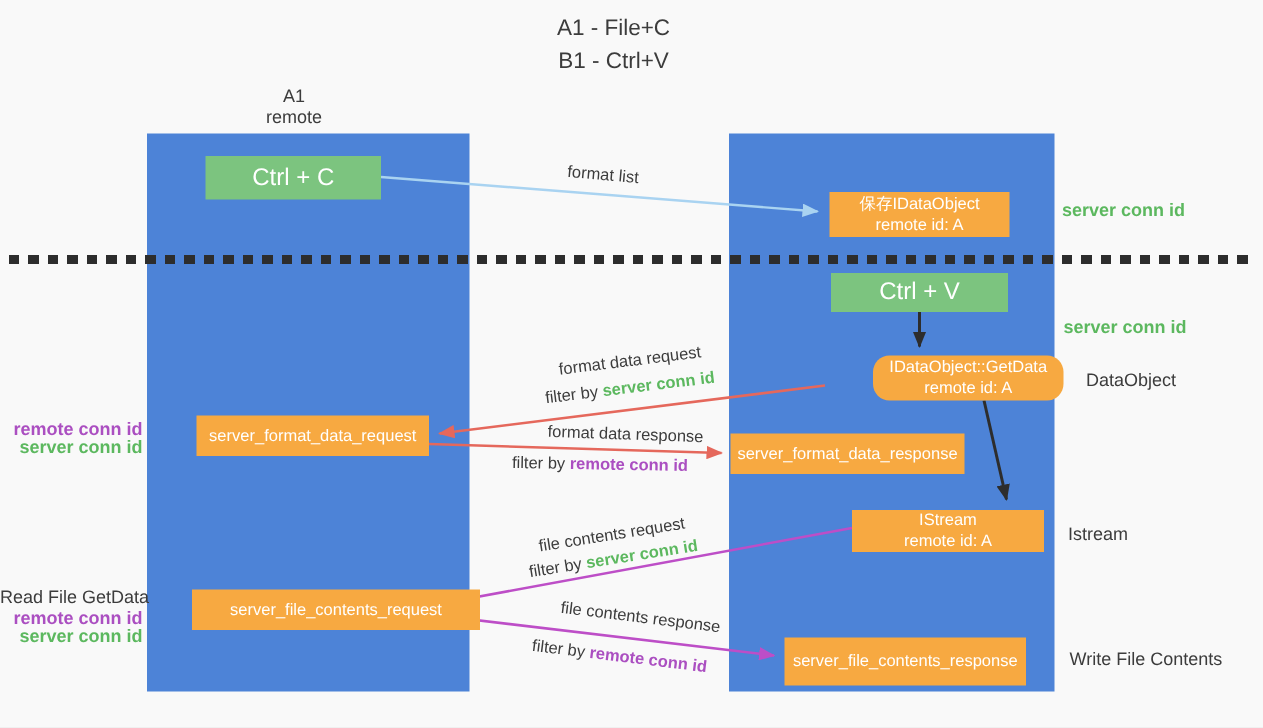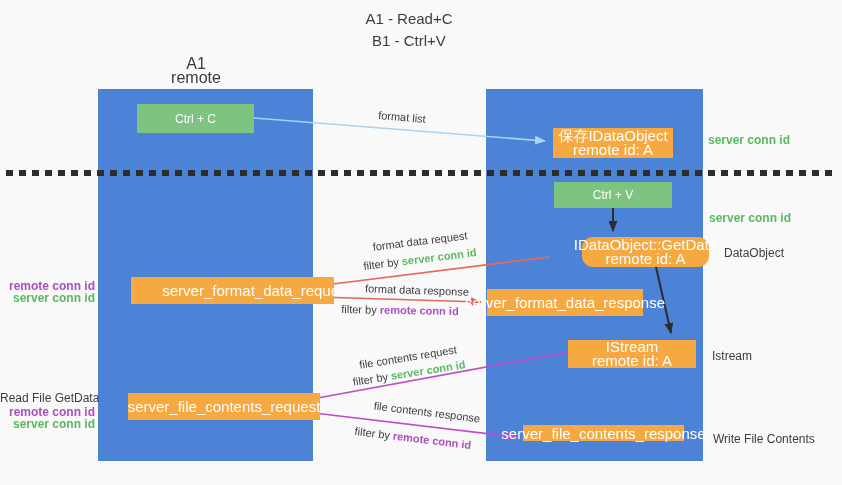--- a/index.html
+++ b/index.html
@@ -4,43 +4,43 @@
 <style>
   html,body{margin:0;padding:0;background:#e8e8e8;}
   .stage{
     position:relative;width:842px;height:485px;overflow:hidden;
     background:var(--bg,#f9f9f9);
     font-family:"Liberation Sans",sans-serif;
     color:var(--dark-text,#3c3c3c);
   }
   .title{position:absolute;left:309px;top:8px;width:200px;text-align:center;
          font-size:15px;line-height:22px;color:var(--dark-text);}
-  .hdr{position:absolute;width:120px;text-align:center;font-size:16px;line-height:14px;color:var(--dark-text);}
+  .hdr{position:absolute;width:120px;text-align:center;font-size:12px;line-height:14px;color:var(--dark-text);}
   .lane{position:absolute;top:89px;height:372px;background:var(--lane-blue,#4d83d7);z-index:1;}
   .dotted{position:absolute;left:6px;top:170px;width:832px;height:6px;z-index:3;
           background:repeating-linear-gradient(90deg,var(--black-arrow,#3d3d3d) 0 7px,transparent 7px 13px);}
   .arrows{position:absolute;left:0;top:0;z-index:4;pointer-events:none;}
   .node{position:absolute;z-index:5;display:flex;align-items:center;justify-content:center;
-        color:#fff;font-size:15px;text-align:center;white-space:nowrap;}
+        color:#fff;font-size:11px;text-align:center;white-space:nowrap;}
   .node.two{flex-direction:column;line-height:14px;}
-  .green{background:var(--green-box,#7cc47f);font-size:12px;}
+  .green{background:var(--green-box,#7cc47f);font-size:16px;}
   .orange{background:var(--orange-box,#f7a941);}
   .alabel{position:absolute;z-index:6;font-size:11px;white-space:nowrap;color:var(--dark-text);transform-origin:center;}
   .side{position:absolute;z-index:6;font-size:12px;white-space:nowrap;color:var(--dark-text);}
   .leftcol{position:absolute;left:0;width:95px;text-align:right;z-index:6;font-size:12px;white-space:nowrap;}
   .bold-green{color:var(--green-text,#5cb85f);font-weight:bold;}
   .bold-purple{color:var(--purple-text,#ab4fc1);font-weight:bold;}
 </style>
 </head>
 <body>
 
 <div class="stage">
 
   <div class="title">
-    <div>A1 - Read+C</div>
+    <div>A1 - File+C</div>
     <div>B1 - Ctrl+V</div>
   </div>
 
   <div class="hdr" style="left:136px;top:57px;">
     <div>A1</div>
     <div>remote</div>
   </div>
 
   <div class="lane" style="left:98px;width:215px;"></div>
   <div class="lane" style="left:486px;width:217px;"></div>
@@ -82,38 +82,38 @@
 
   <div class="node green" style="left:554px;top:182px;width:118px;height:26px;text-align:right;">
     <span>Ctrl + V</span>
   </div>
 
   <div class="node orange two" style="left:582px;top:237px;width:127px;height:30px;border-radius:11px;">
     <div>IDataObject::GetData</div>
     <div>remote id: A</div>
   </div>
 
-  <div class="node orange" style="left:131px;top:277px;width:155px;height:27px;padding-left:48px;">
+  <div class="node orange" style="left:131px;top:277px;width:155px;height:27px;">
     <span>server_format_data_request</span>
   </div>
 
   <div class="node orange" style="left:487px;top:289px;width:156px;height:27px;">
     <span>server_format_data_response</span>
   </div>
 
   <div class="node orange two" style="left:568px;top:340px;width:128px;height:28px;">
     <div>IStream</div>
     <div>remote id: A</div>
   </div>
 
   <div class="node orange" style="left:128px;top:393px;width:192px;height:27px;">
     <span>server_file_contents_request</span>
   </div>
 
-  <div class="node orange" style="left:523px;top:425px;width:161px;height:16px;">
+  <div class="node orange" style="left:523px;top:425px;width:161px;height:32px;">
     <span>server_file_contents_response</span>
   </div>
 
   <div class="side bold-green" style="left:708px;top:133px;">server conn id</div>
   <div class="side bold-green" style="left:709px;top:211px;">server conn id</div>
   <div class="side" style="left:712px;top:246px;margin-left:12px;">DataObject</div>
   <div class="side" style="left:712px;top:349px;">Istream</div>
   <div class="side" style="left:713px;top:432px;">Write File Contents</div>
 
   <div class="leftcol bold-purple" style="top:279px;">remote conn id</div>

